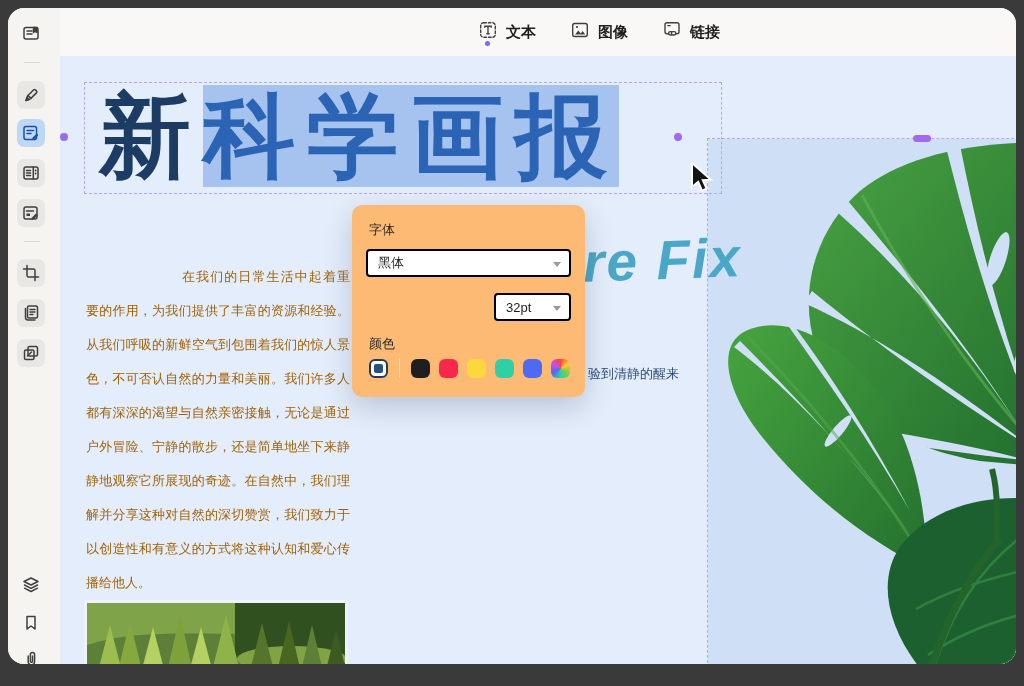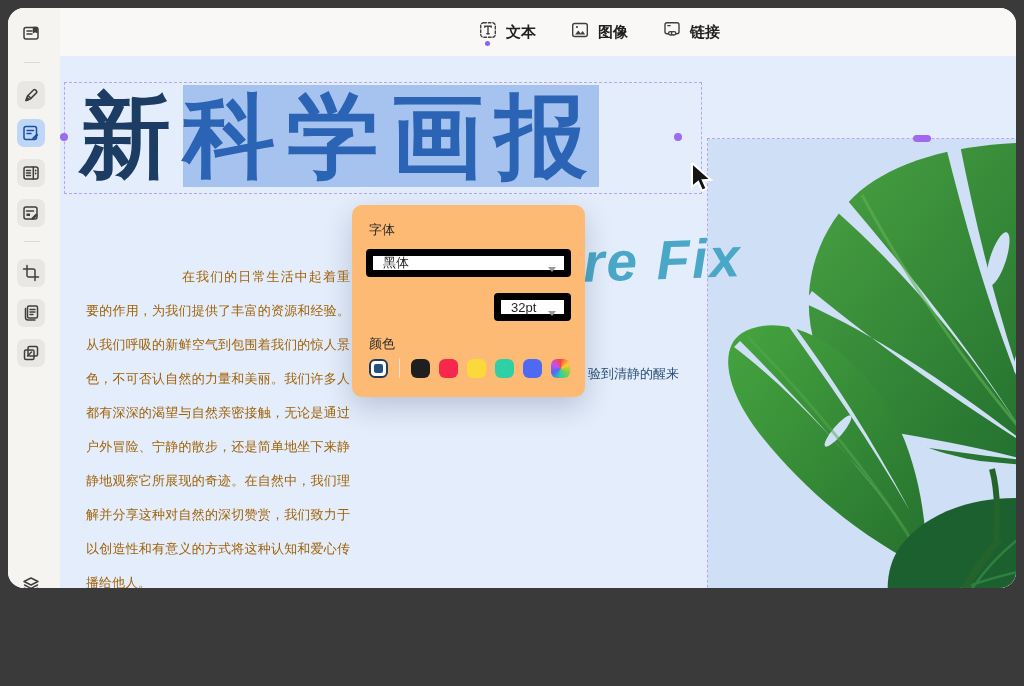--- a/index.html
+++ b/index.html
@@ -1,37 +1,37 @@
 <!DOCTYPE html>
 <html><head>
 <meta charset="utf-8">
 <style>
   html,body{margin:0;padding:0;}
   body{width:1024px;height:686px;background:#3a3a3a;position:relative;overflow:hidden;
        font-family:"Liberation Sans","DejaVu Sans",sans-serif;}
-  .window{position:absolute;left:8px;top:8px;width:1008px;height:580px;background:#faf8f6;
+  .window{position:absolute;left:8px;top:8px;width:1008px;height:656px;background:#faf8f6;
           border-radius:16px;overflow:hidden;}
   
   .sidebar{position:absolute;left:0;top:0;width:52px;height:100%;background:#f6f4f1;border-right:1px solid #eceae6;}
   .side-item{position:absolute;left:9px;width:28px;height:28px;border-radius:7px;display:flex;align-items:center;justify-content:center;color:#3f3f3f;background:#e9e7e3;}
   .side-item.plain{background:transparent;}
   .side-item.active{background:#bfd7f6;color:#1c4f9e;}
   .side-div{position:absolute;left:16px;width:16px;height:0;border-top:1px solid #dcdad6;}
   .side-item svg{display:block;}
   
   .toolbar{position:absolute;left:52px;top:0;right:0;height:48px;background:#faf8f6;}
   .tabs{position:absolute;left:418px;top:0;height:48px;display:flex;gap:34px;align-items:center;}
   .tab{display:flex;align-items:center;gap:8px;position:relative;color:#2b2b2b;}
   .tab .lbl{font-size:15px;font-weight:600;color:#1f1f1f;}
   .tab .dot{position:absolute;left:7px;bottom:-2px;width:5px;height:5px;border-radius:50%;background:#8a63f3;display:none;}
   .tab.active .dot{display:block;}
   
   .canvas{position:absolute;left:52px;top:48px;right:0;bottom:0;background:#e3edfb;overflow:hidden;}
   
-  .title-box{position:absolute;left:4px;top:26px;width:604px;height:110px;border:1px dashed #b8a4f0;z-index:5;padding-left:32px;}
+  .title-box{position:absolute;left:24px;top:26px;width:604px;height:110px;border:1px dashed #b8a4f0;z-index:5;padding-left:32px;}
   .title-text{position:absolute;left:14px;top:-4px;white-space:nowrap;font-size:92px;line-height:114px;font-weight:900;letter-spacing:12px;}
   .title-prefix{color:#1d3c63;}
   .title-sel{color:#2b64b4;background:#a6c3ef;}
   .handle{position:absolute;width:8px;height:8px;border-radius:50%;background:#9b6cf0;z-index:6;}
   
   .script-text{position:absolute;left:523px;top:172px;font-size:55px;font-weight:bold;font-style:italic;
                color:#4ba7c7;transform:rotate(-2deg);z-index:3;letter-spacing:2px;}
   
   .dropcap{position:absolute;left:26px;top:172px;font-size:48px;font-weight:600;color:#1c3e66;letter-spacing:2px;z-index:2;}
   .left-para{position:absolute;left:26px;top:204px;width:264px;font-size:13px;line-height:34px;color:#a16207;
@@ -45,21 +45,21 @@
   .img-region{position:absolute;left:647px;top:82px;width:362px;height:540px;z-index:2;
               border-top:1px dashed #b8a4f0;border-left:1px dashed #b8a4f0;box-sizing:border-box;}
   .img-region svg{display:block;}
   .pill-handle{position:absolute;left:205px;top:-4px;width:18px;height:7px;border-radius:4px;background:#a368f0;z-index:7;}
   
   .cursor{position:absolute;left:629px;top:106px;z-index:30;}
   
   .panel{position:absolute;left:292px;top:149px;width:233px;height:192px;background:#fdba74;border-radius:10px;
          box-shadow:0 10px 28px rgba(40,50,80,.22);z-index:20;}
   .panel .sec-label{position:absolute;left:17px;font-size:13px;color:#2a2a2a;}
-  .dd{position:absolute;background:#fff;border:7px solid #000000;border-radius:4px;height:28px;box-sizing:border-box;
+  .dd{position:absolute;background:#fff;border:2px solid #000000;border-radius:4px;height:28px;box-sizing:border-box;
       font-size:13px;color:#1f1f1f;display:flex;align-items:center;padding:0 10px;}
   .dd .chev{position:absolute;right:8px;top:11px;width:0;height:0;border-left:4px solid transparent;
             border-right:4px solid transparent;border-top:5px solid #9a9a9a;}
   .swatch-row{position:absolute;left:17px;top:153px;display:flex;align-items:center;gap:9px;}
   .swatch{width:19px;height:19px;border-radius:6px;}
   .swatch.rainbow{background:conic-gradient(#f5483f,#fcc93c,#7ed044,#2fd0a6,#4e6af4,#c74ef4,#f5483f);}
   .swatch-sel{width:19px;height:19px;border-radius:6px;background:#fff;border:2px solid #223a57;box-sizing:border-box;
               display:flex;align-items:center;justify-content:center;}
   .swatch-sel .core{width:9px;height:9px;border-radius:2px;background:#27527f;}
   .swatch-div{width:1px;height:20px;background:#e4e1dd;margin:0 2px;}

